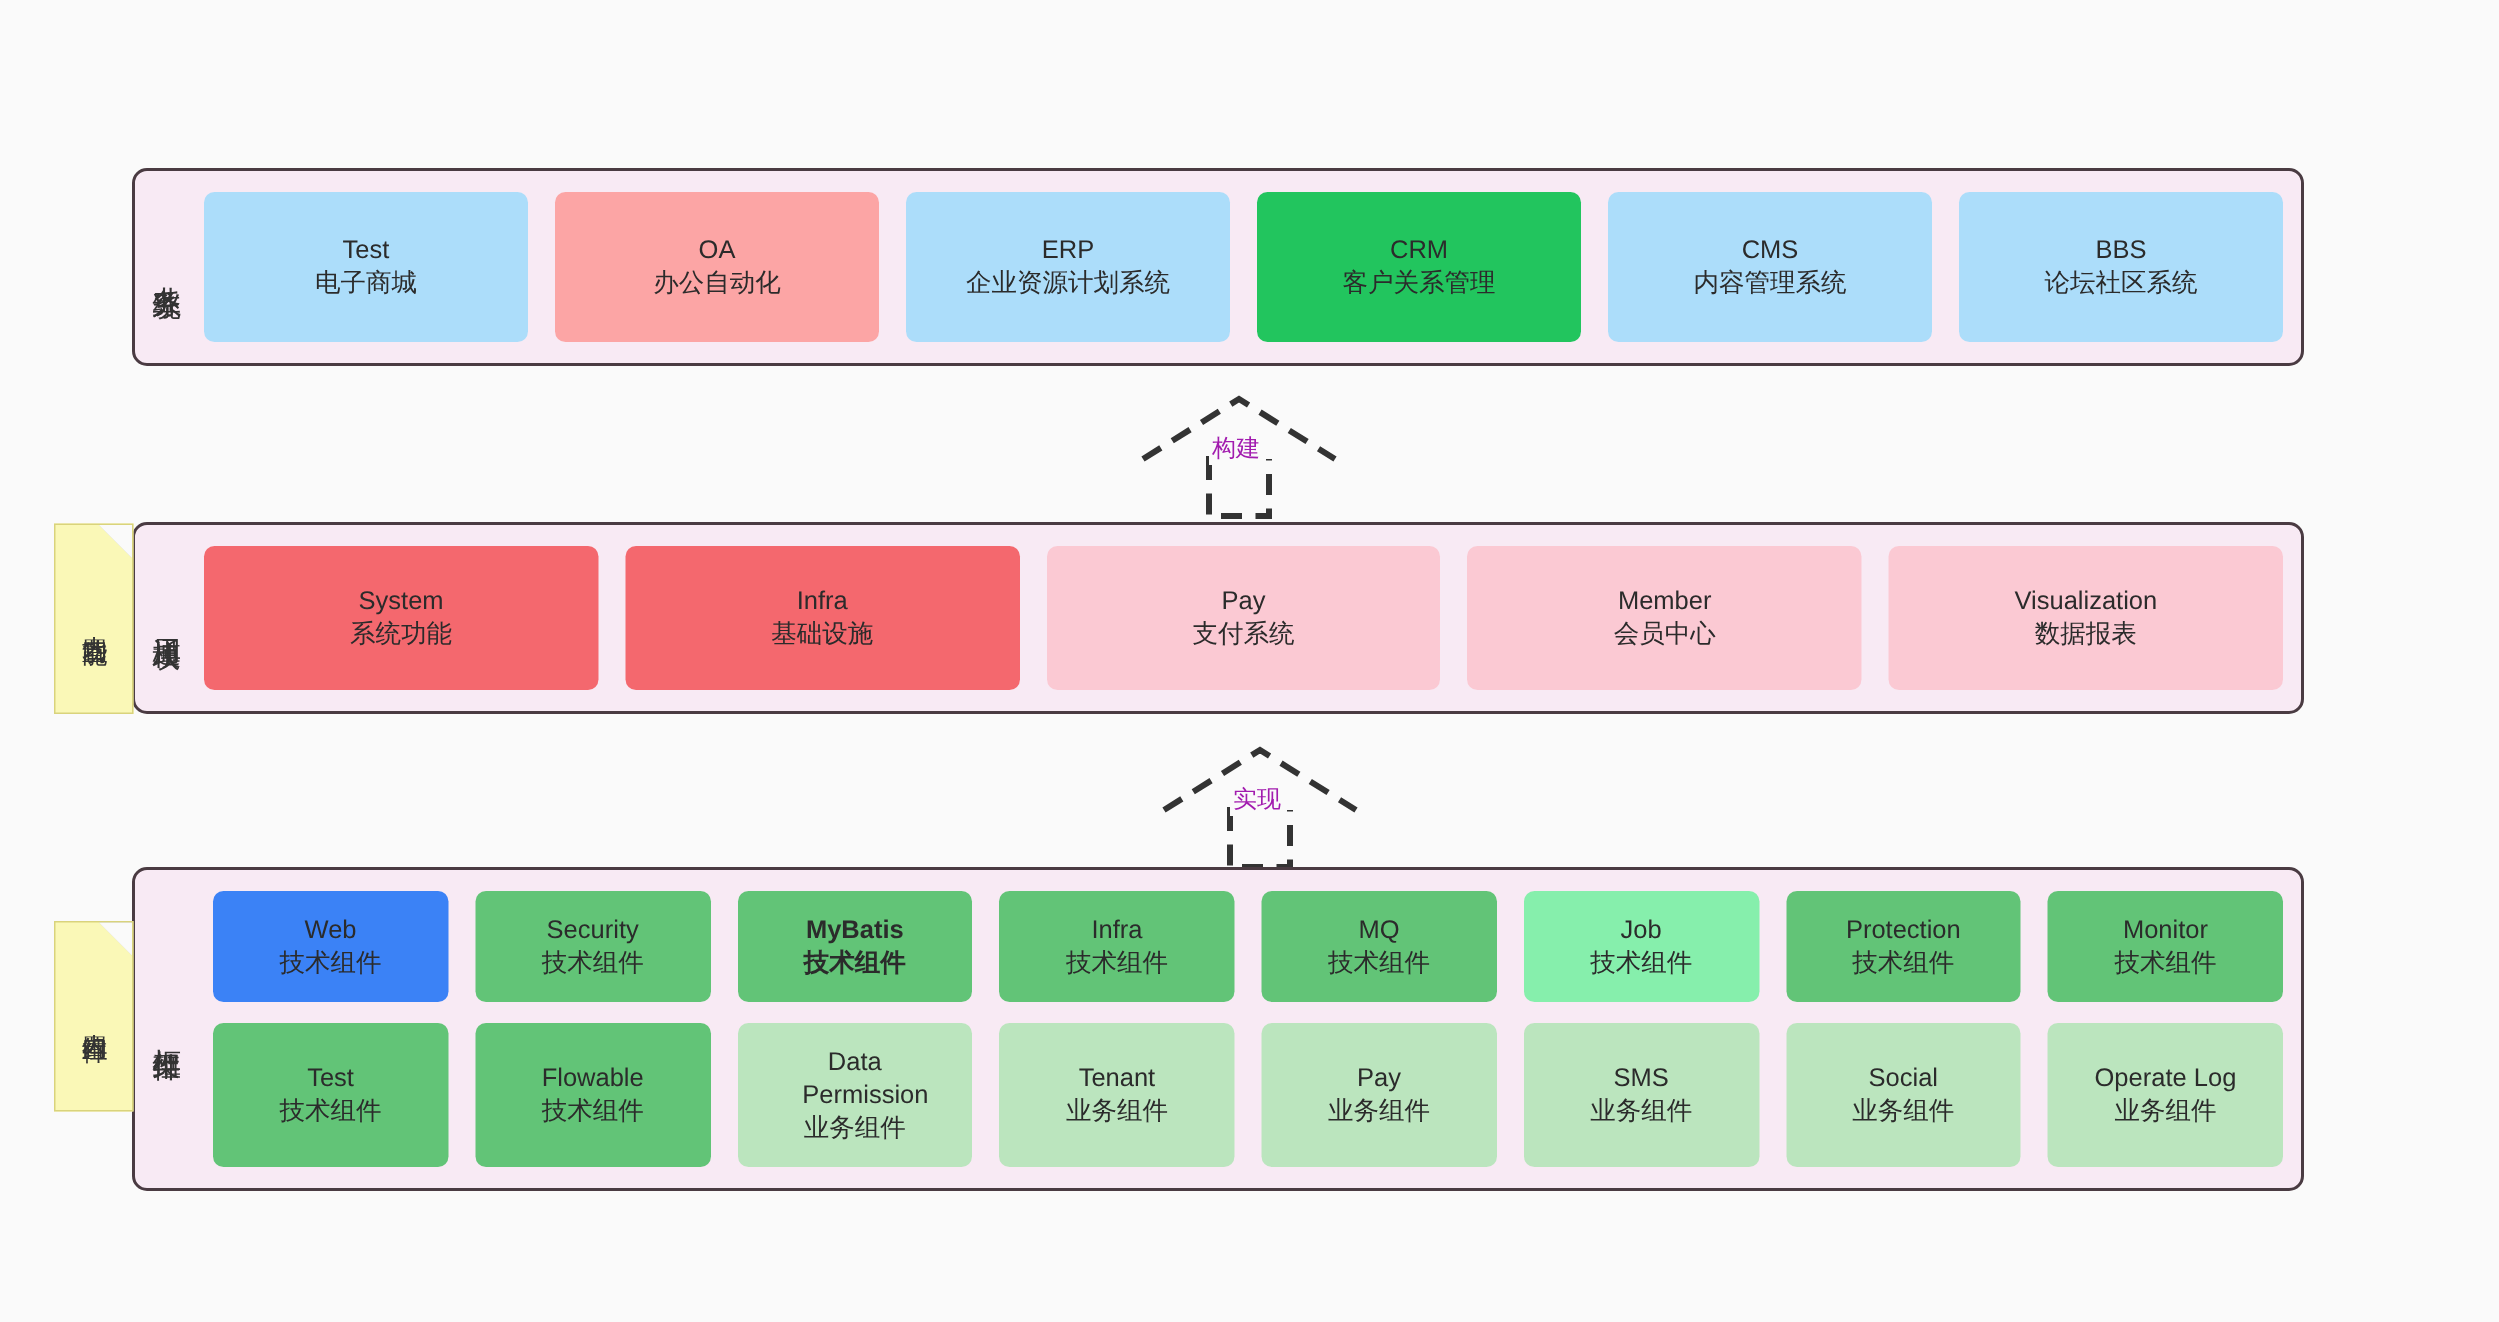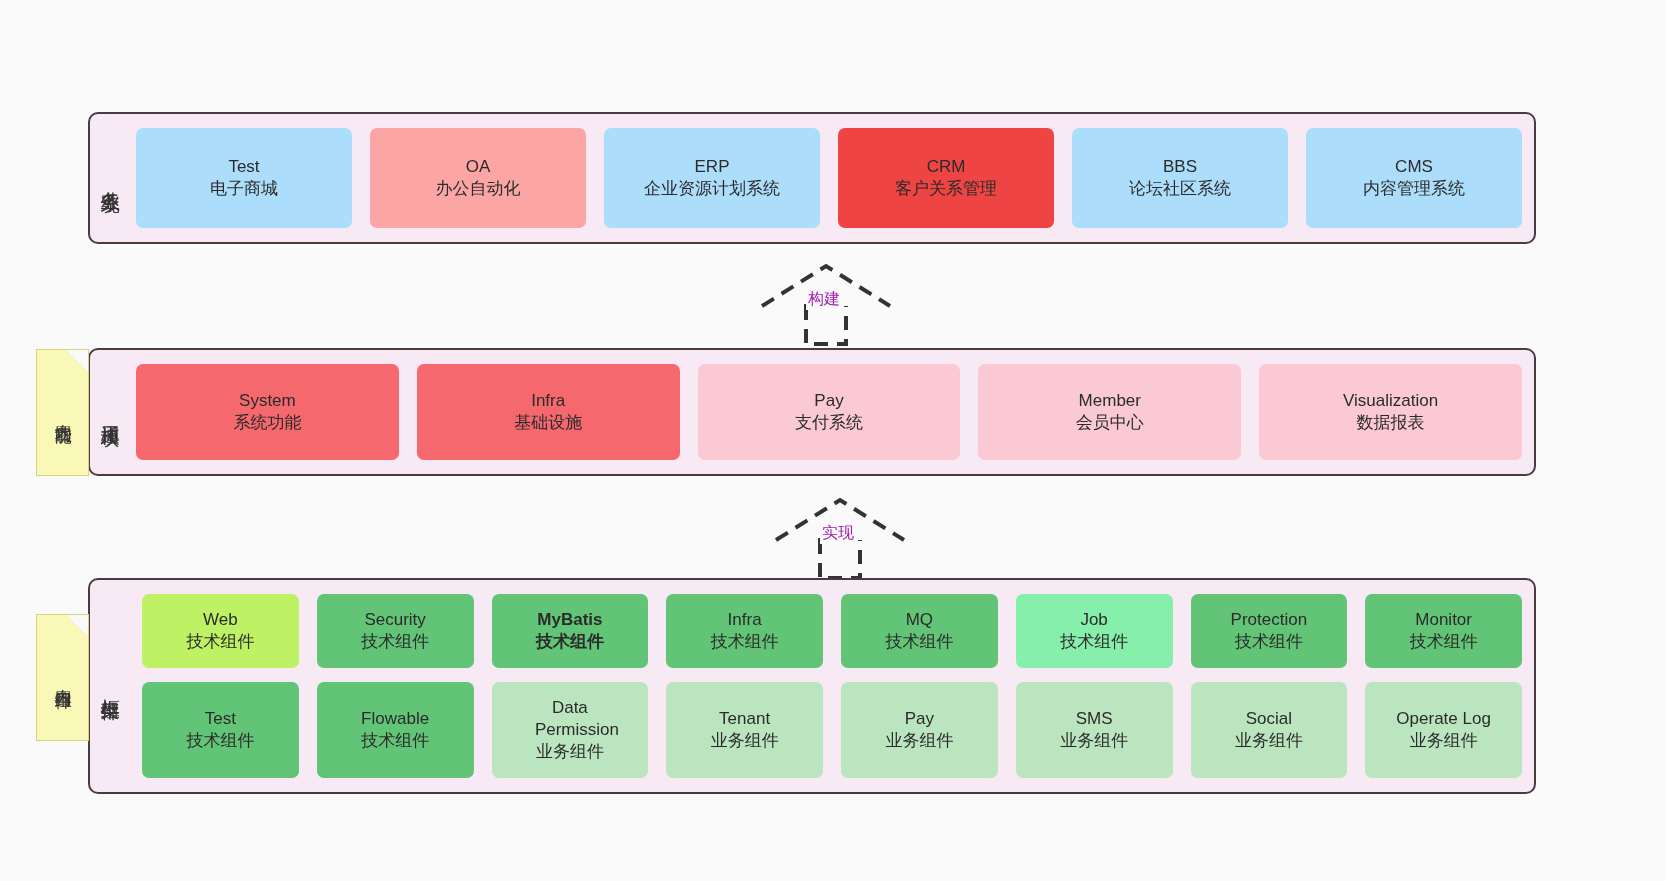--- a/index.html
+++ b/index.html
@@ -131,31 +131,31 @@
           <span class="t2">电子商城</span>
         </div>
         <div class="node" style="background:#fca5a5;">
           <span class="t1">OA</span>
           <span class="t2">办公自动化</span>
         </div>
         <div class="node" style="background:#ACDDFA;">
           <span class="t1">ERP</span>
           <span class="t2">企业资源计划系统</span>
         </div>
-        <div class="node" style="background:#ef4444;">
+        <div class="node" style="background:#22c55e;">
           <span class="t1">CRM</span>
           <span class="t2">客户关系管理</span>
         </div>
         <div class="node" style="background:#ACDDFA;">
+          <span class="t1">CMS</span>
+          <span class="t2">内容管理系统</span>
+        </div>
+        <div class="node" style="background:#ACDDFA;">
           <span class="t1">BBS</span>
           <span class="t2">论坛社区系统</span>
-        </div>
-        <div class="node" style="background:#ACDDFA;">
-          <span class="t1">CMS</span>
-          <span class="t2">内容管理系统</span>
         </div>
       </div>
     </div>
   </div>
 
   <div class="arrow" style="left:760px;top:262px;width:140px;height:84px;">
     <svg width="140" height="84" viewBox="0 0 140 84">
       <path d="M2 44 L66 4 L130 44" fill="none" stroke="#333333" stroke-width="4" stroke-dasharray="14 9" stroke-linecap="butt"></path>
       <path d="M44 44 L88 44" fill="none" stroke="#333333" stroke-width="4" stroke-dasharray="14 9"></path>
       <path d="M46 44 L46 82 L86 82 L86 44" fill="none" stroke="#333333" stroke-width="4" stroke-dasharray="14 9"></path>
@@ -209,21 +209,21 @@
   <div class="note" style="left:36px;top:614px;width:53px;height:127px;">
     <span class="fold"></span>
     <span class="fold-edge"></span>
     <span>内置组件</span>
   </div>
 
   <div class="layer" style="left:88px;top:578px;width:1448px;height:216px;">
     <div class="layer-title">框架组件</div>
     <div class="layer-body" style="gap:14px;padding:14px 12px;">
       <div class="row">
-        <div class="node" style="background:#bef264;">
+        <div class="node" style="background:#3b82f6;">
           <span class="t1">Web</span>
           <span class="t2">技术组件</span>
         </div>
         <div class="node" style="background:#62C477;">
           <span class="t1">Security</span>
           <span class="t2">技术组件</span>
         </div>
         <div class="node" style="background:#62C477;font-weight:bold;">
           <span class="t1">MyBatis</span>
           <span class="t2">技术组件</span>

